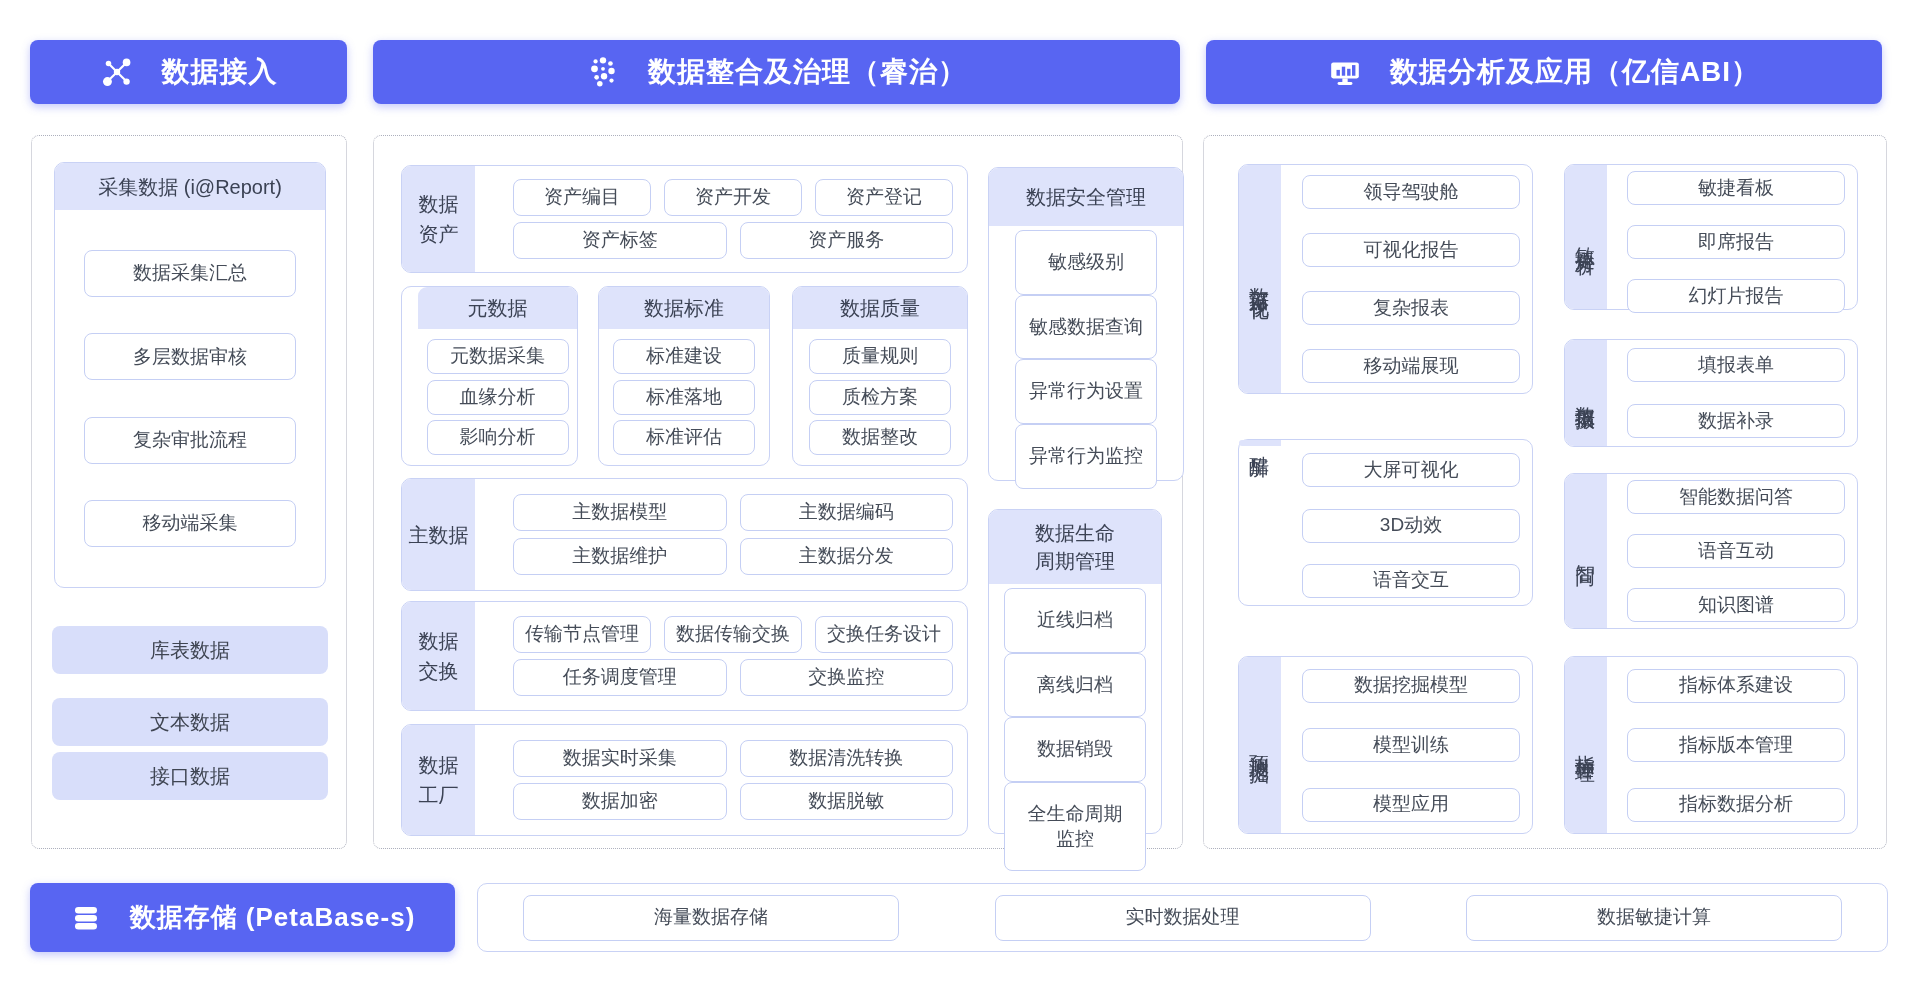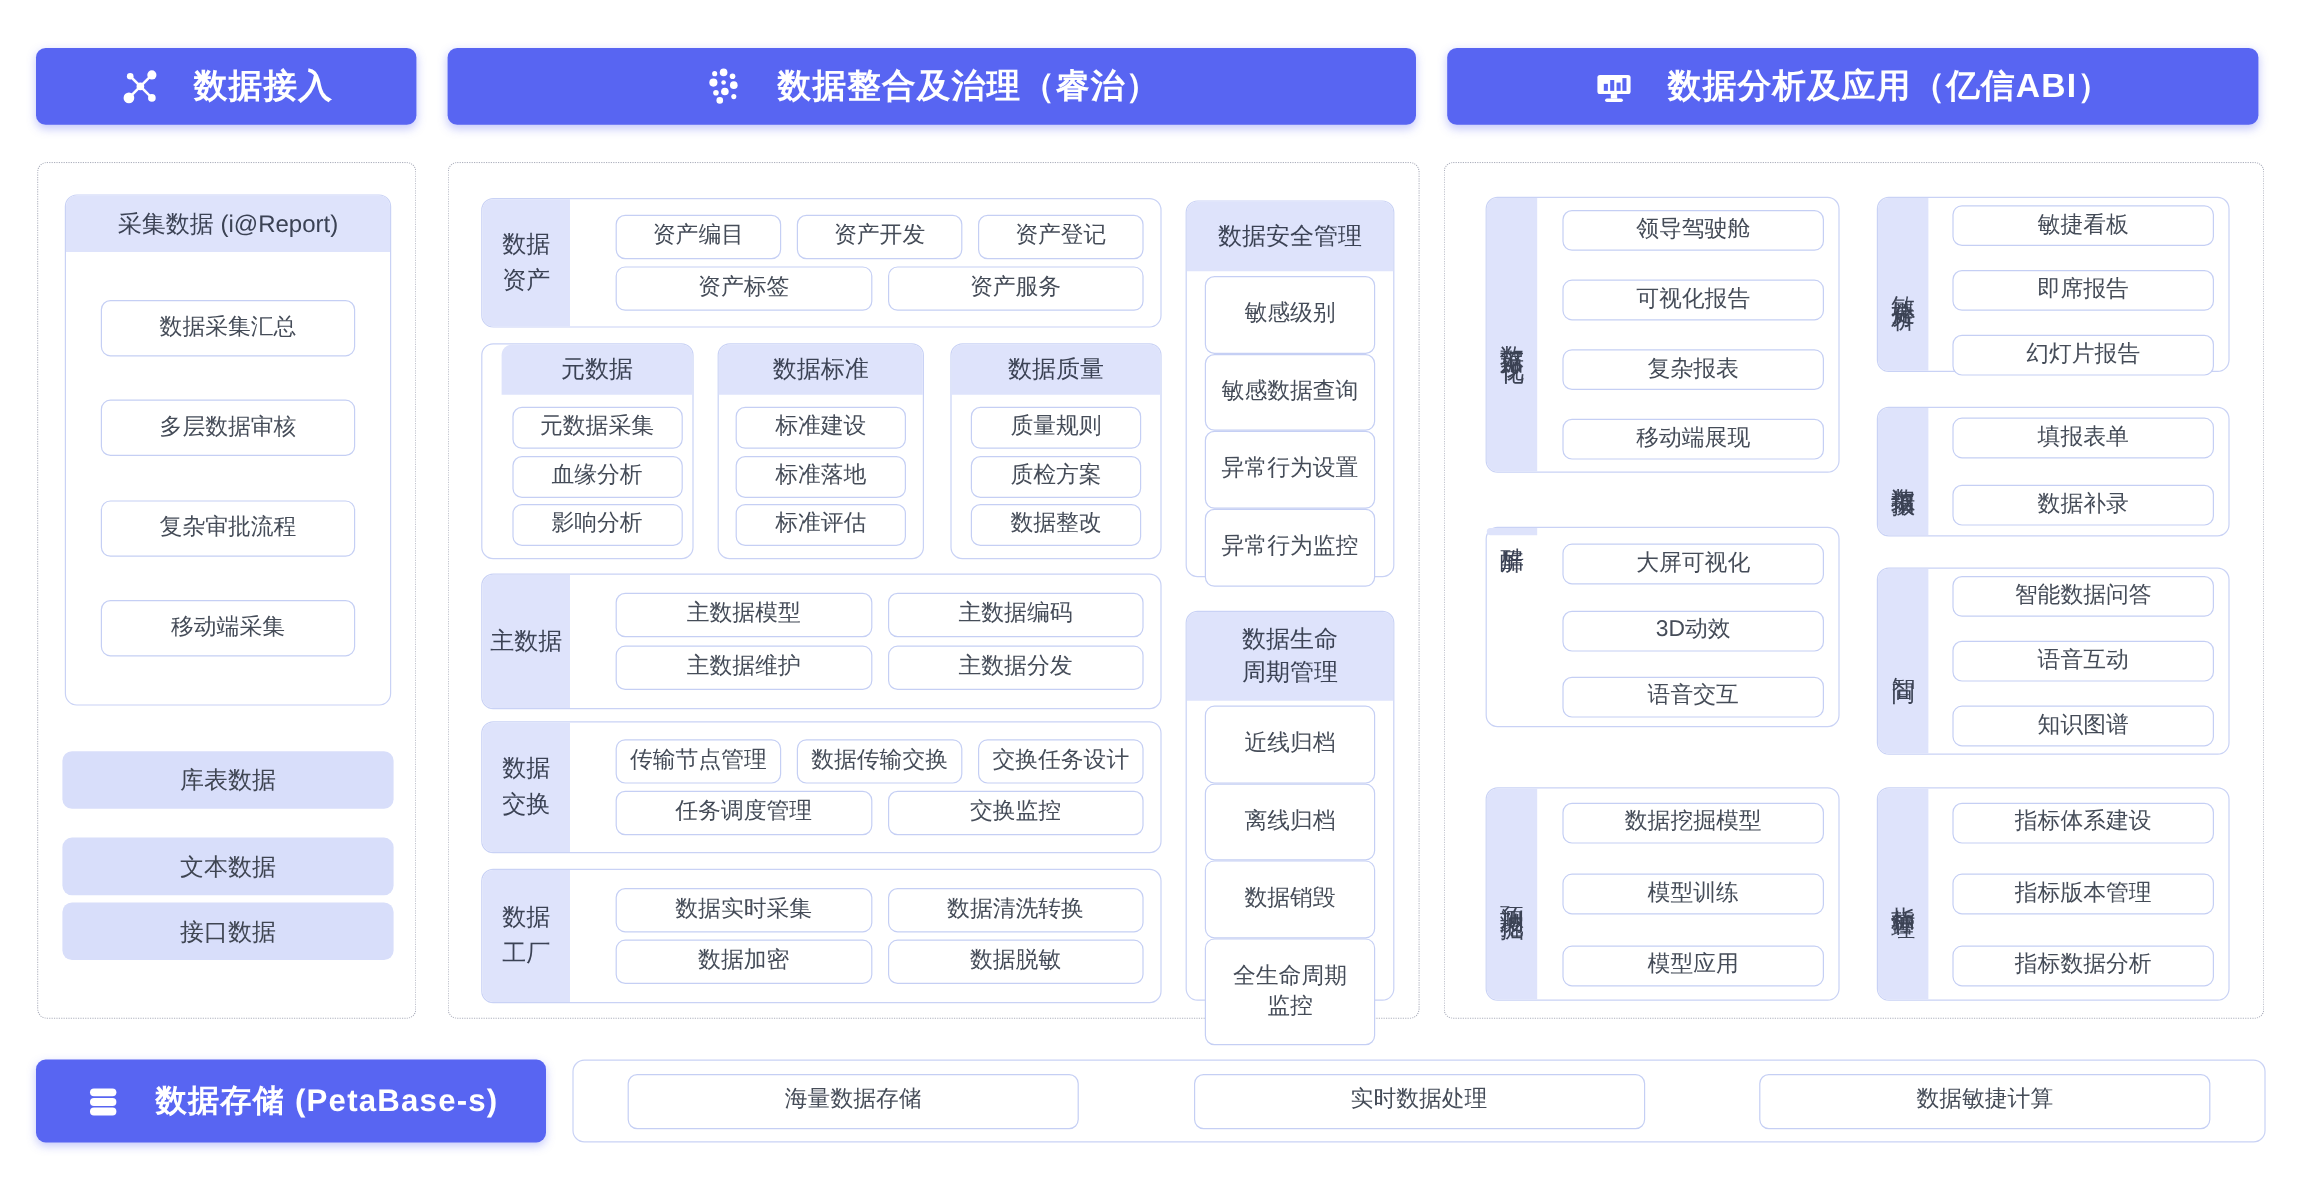--- a/index.html
+++ b/index.html
@@ -237,21 +237,21 @@
           <div class="chip">数据清洗转换</div>
         </div>
       <div class="hsec-row">
 
       <div class="chip">数据加密</div>
           <div class="chip">数据脱敏</div>
         </div>
     </div>
   </div>
 
-  <div class="card" style="left:614px;top:31px;width:174px;height:314px;">
+  <div class="card" style="left:614px;top:31px;width:196px;height:314px;">
     <div class="card-hd" style="height:58px;">数据安全管理</div>
     <div class="body">
 
     <div class="chip chip-s">敏感级别</div>
         <div class="chip chip-s">敏感数据查询</div>
         <div class="chip chip-s">异常行为设置</div>
         <div class="chip chip-s">异常行为监控</div>
       </div>
   </div>
 

